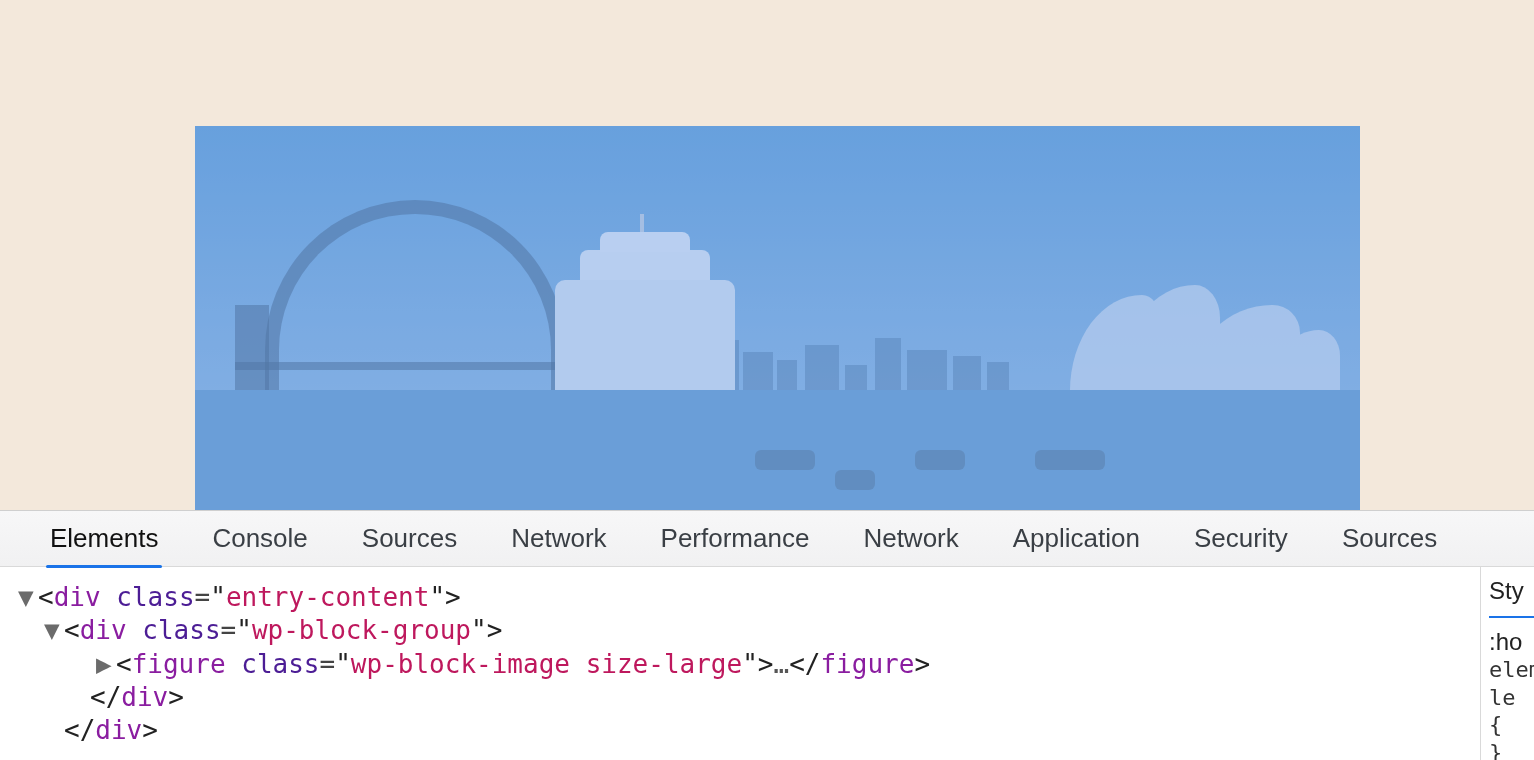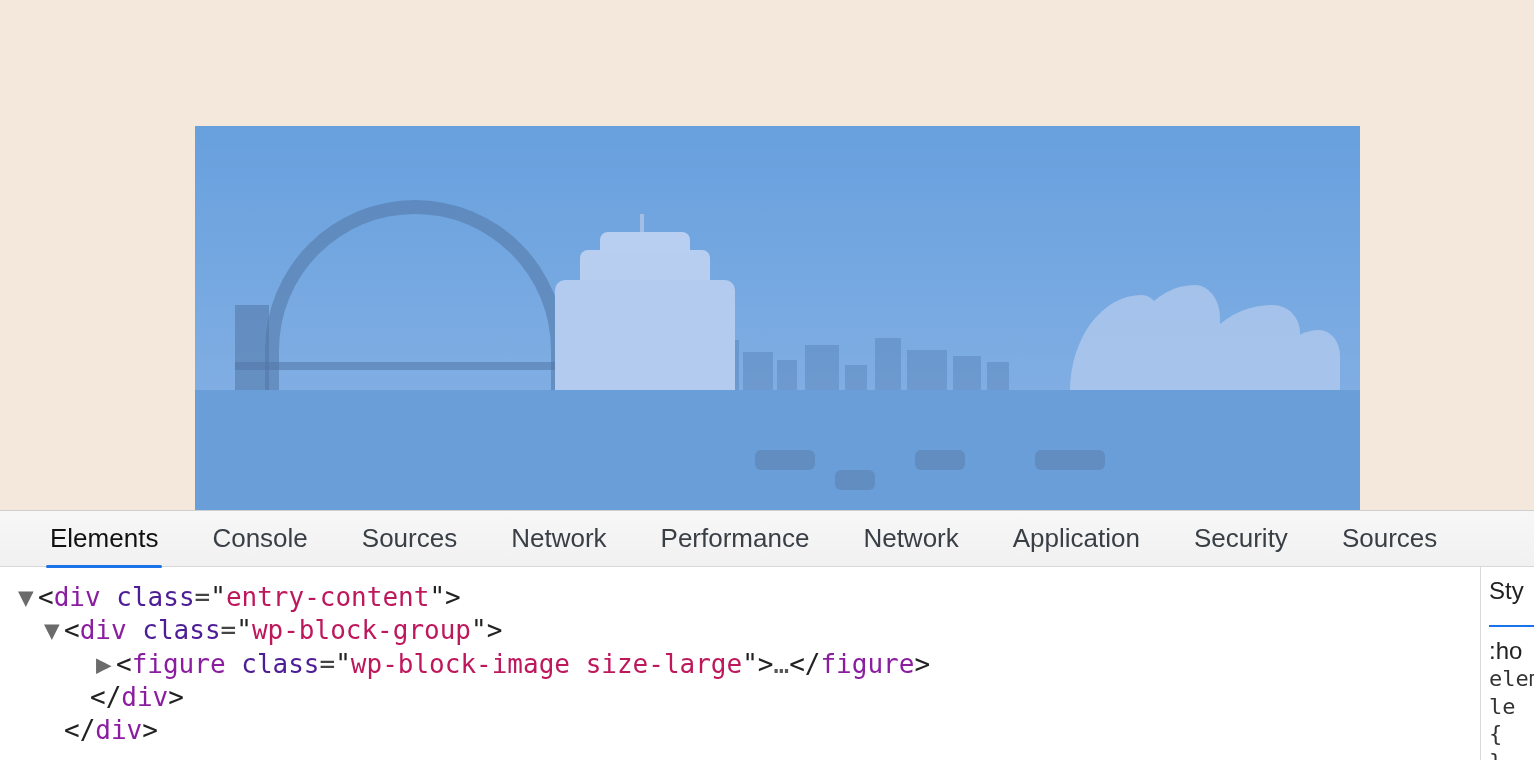--- a/index.html
+++ b/index.html
@@ -177,21 +177,21 @@
   .ind3{padding-left:78px}
 
   .styles-pane{
     width:54px;
     border-left:1px solid #d9d9d9;
     font-size:24px;color:#222;
     padding:10px 0 0 8px;
     overflow:hidden;
     font-family:-apple-system, BlinkMacSystemFont, sans-serif;
   }
-  .styles-pane .hdr{font-weight:400;border-bottom:2px solid #1a73e8;padding-bottom:20px;margin-bottom:10px}
+  .styles-pane .hdr{font-weight:400;border-bottom:2px solid #1a73e8;padding-bottom:11px;margin-bottom:10px}
   .styles-pane .hov{font-weight:400}
   .styles-pane .mono{font-family:Menlo,Consolas,monospace;font-size:22px;color:#333;line-height:1.25}
 </style>
 </head>
 <body>
 
 <div class="page">
   <div class="content-wrap">
     <div class="inspected-image">
       <div class="sky"></div>

